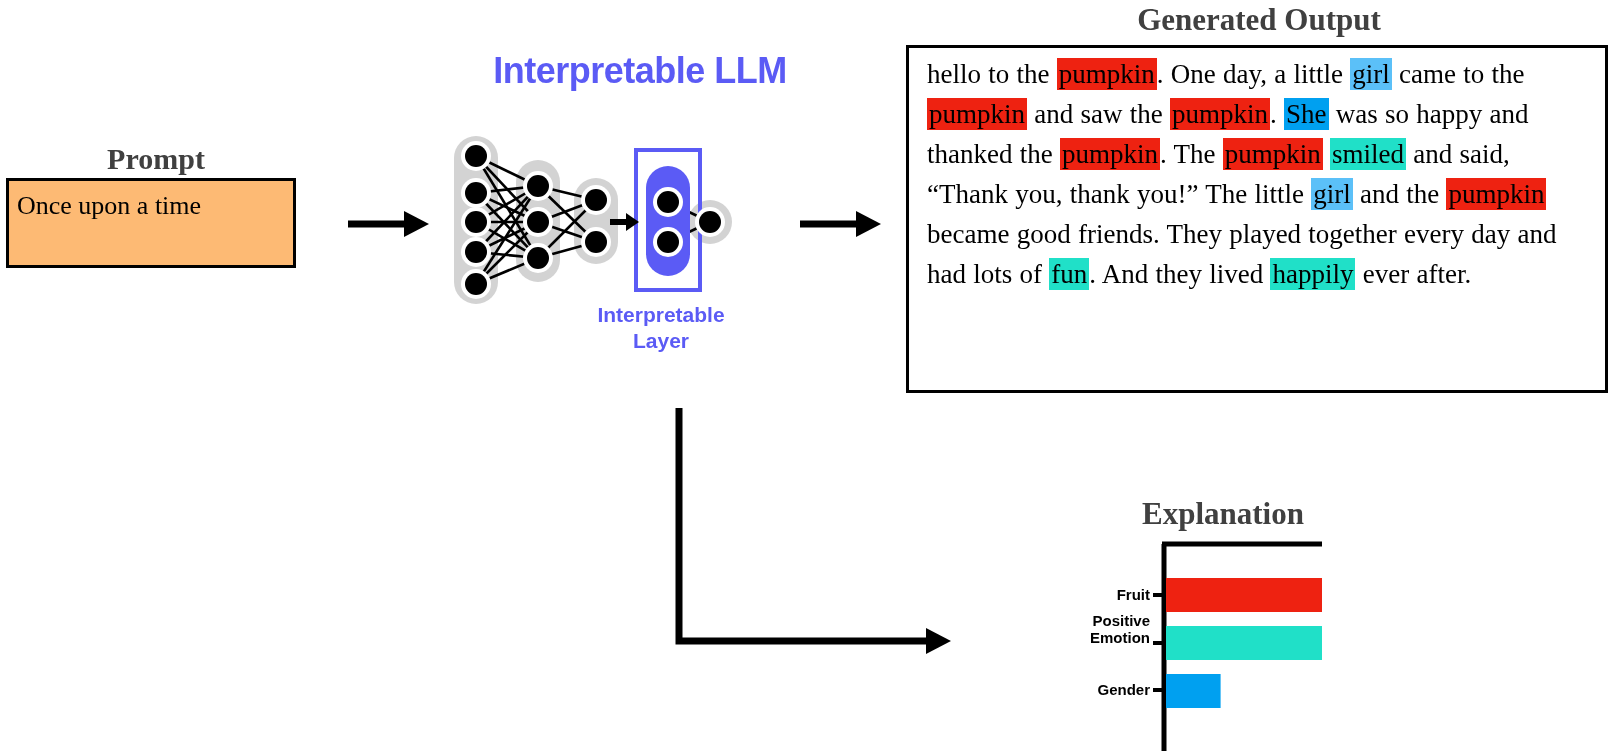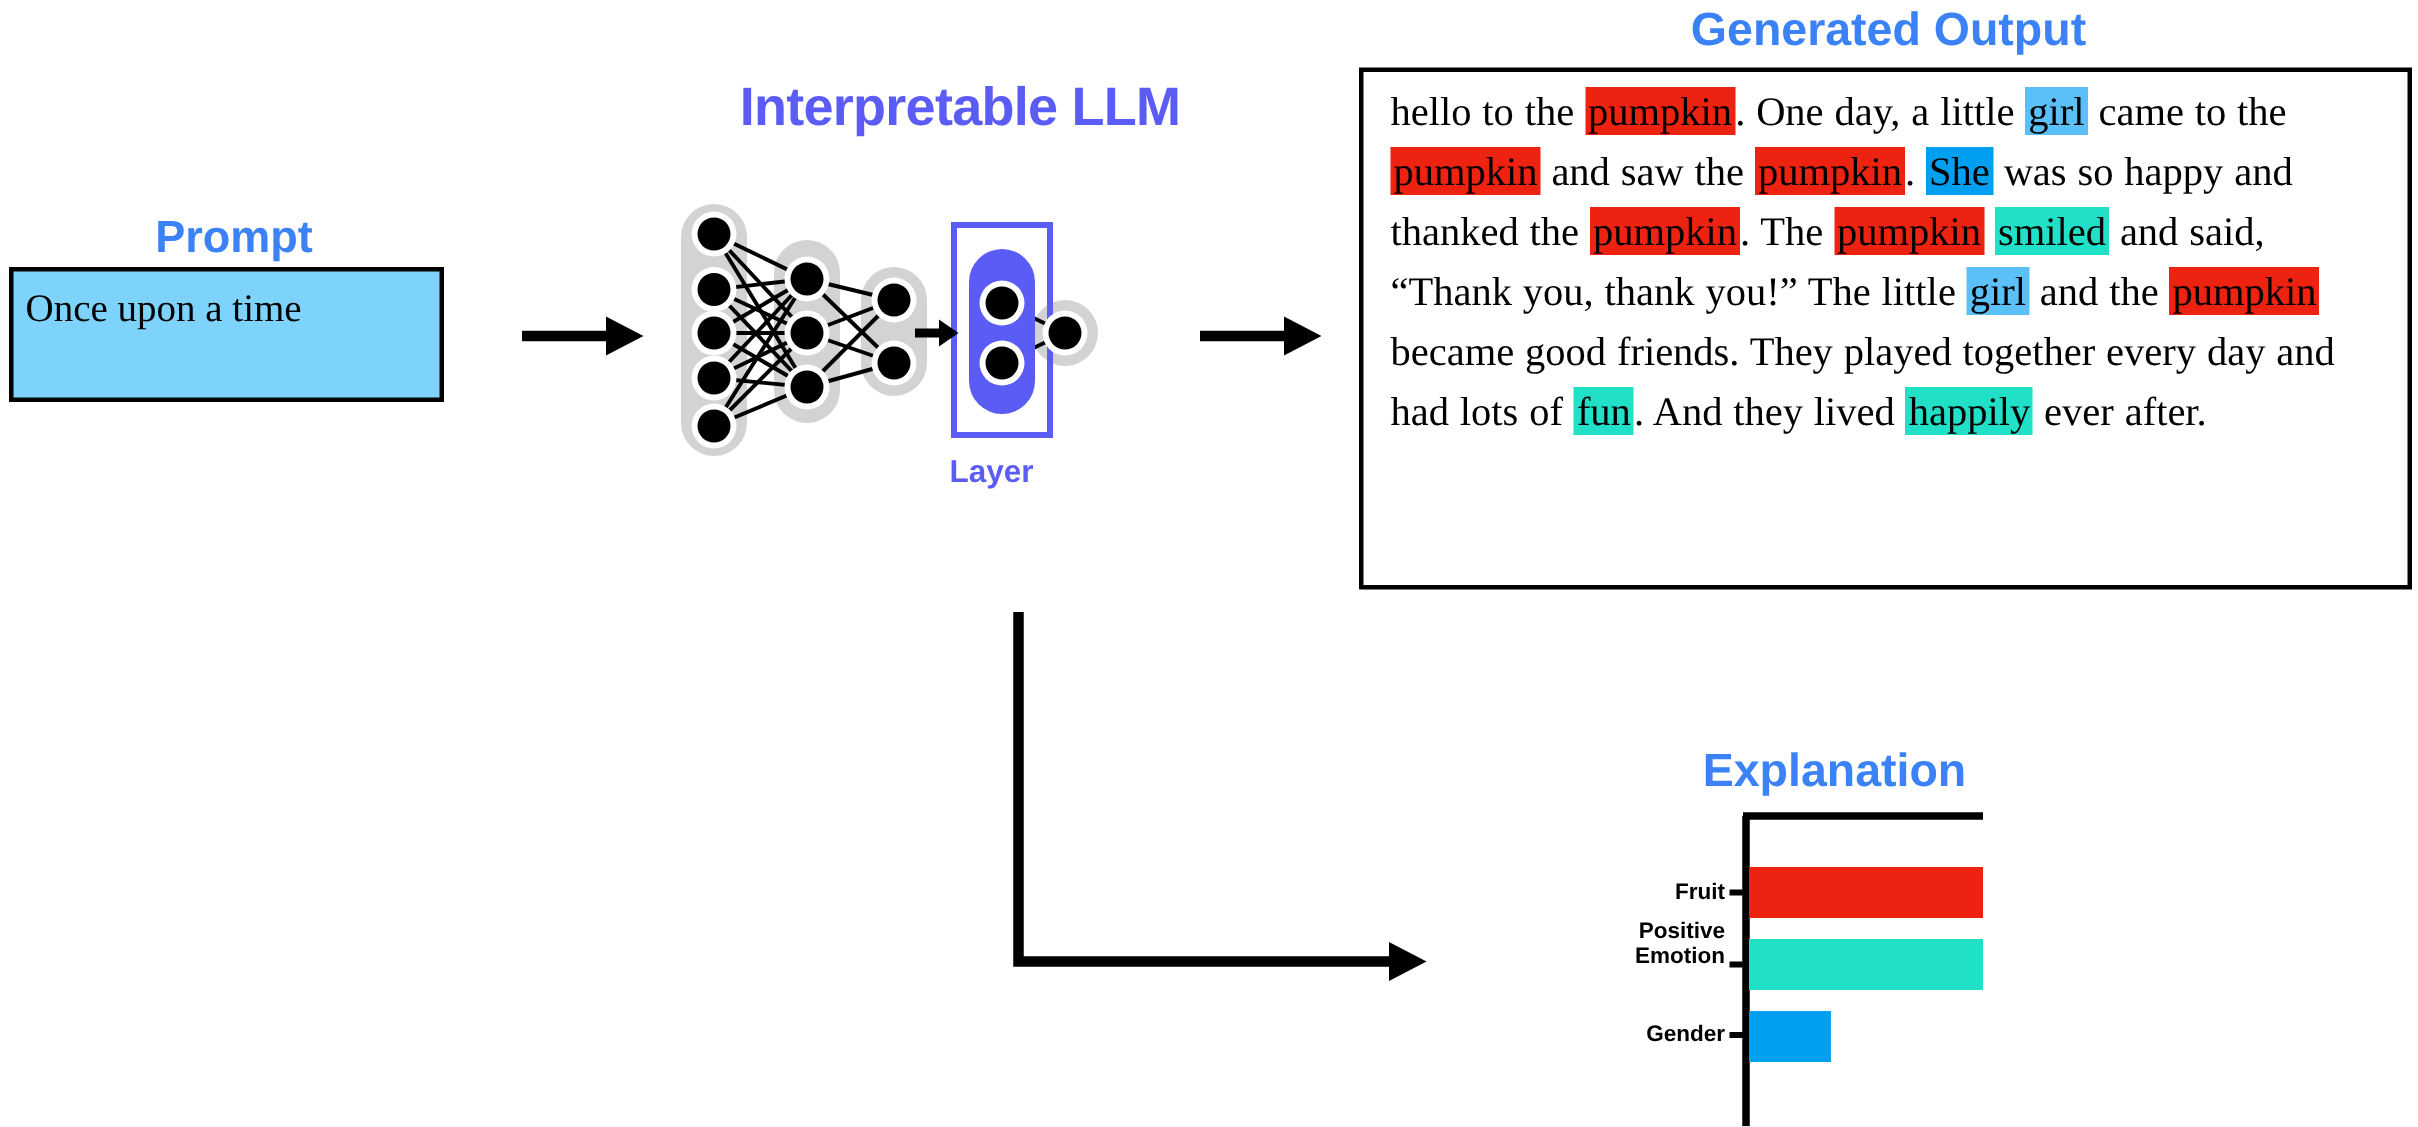--- a/index.html
+++ b/index.html
@@ -2,30 +2,30 @@
 <html><head>
 <meta charset="utf-8">
 <style>
   html,body{margin:0;padding:0;background:#ffffff;}
   body{width:1612px;height:751px;position:relative;overflow:hidden;
        font-family:"Liberation Serif",serif;}
   .abs{position:absolute;}
 
   
   .heading{
-    font-family:Liberation Sans, sans-serif;
-    font-weight:bold;color:#3b82f6;line-height:1;
+    font-family:Liberation Serif, serif;
+    font-weight:bold;color:#404040;line-height:1;
     white-space:nowrap;
   }
 
   
   #prompt-title{left:0;top:144;width:312px;text-align:center;font-size:30px;}
   #prompt-box{
     left:6px;top:178px;width:290px;height:90px;
-    border:3px solid #000;background:#7dd3fc;box-sizing:border-box;
+    border:3px solid #000;background:#fdba74;box-sizing:border-box;
     padding:4px 8px 0 8px;
   }
   #prompt-box .line{font-size:26px;line-height:41px;color:#000;white-space:nowrap;}
 
   
   #llm-title{
     left:420px;top:50px;width:440px;text-align:center;
     font-family:"Liberation Sans",sans-serif;font-weight:bold;
     font-size:36px;letter-spacing:-0.5px;color:#5B5BF5;
   }
@@ -146,20 +146,21 @@
       </g>
   </g>
 
   <g>
     <line x1="170" y1="92" x2="188" y2="92" stroke="#000" stroke-width="6"></line>
     <polygon points="186,83 199,92 186,101" fill="#000"></polygon>
   </g>
 </svg>
 
 <div class="abs" id="layer-label">
+  <div>Interpretable</div>
   <div>Layer</div>
 </div>
 
 <div class="abs heading" id="output-title">Generated Output</div>
 
 <div class="abs" id="output-box">
   <div id="output-text"><span>hello to the </span><span class="hl" style="background-color: rgb(238, 34, 17);">pumpkin</span><span>. One day, a little </span><span class="hl" style="background-color: rgb(91, 192, 248);">girl</span><span> came to the </span><span class="hl" style="background-color: rgb(238, 34, 17);">pumpkin</span><span> and saw the </span><span class="hl" style="background-color: rgb(238, 34, 17);">pumpkin</span><span>. </span><span class="hl" style="background-color: rgb(0, 160, 240);">She</span><span> was so happy and thanked the </span><span class="hl" style="background-color: rgb(238, 34, 17);">pumpkin</span><span>. The </span><span class="hl" style="background-color: rgb(238, 34, 17);">pumpkin</span><span> </span><span class="hl" style="background-color: rgb(32, 224, 200);">smiled</span><span> and said, “Thank you, thank you!” The little </span><span class="hl" style="background-color: rgb(91, 192, 248);">girl</span><span> and the </span><span class="hl" style="background-color: rgb(238, 34, 17);">pumpkin</span><span> became good friends. They played together every day and had lots of </span><span class="hl" style="background-color: rgb(32, 224, 200);">fun</span><span>. And they lived </span><span class="hl" style="background-color: rgb(32, 224, 200);">happily</span><span> ever after.</span></div>
 </div>
 
 <div class="abs heading" id="expl-title">Explanation</div>

